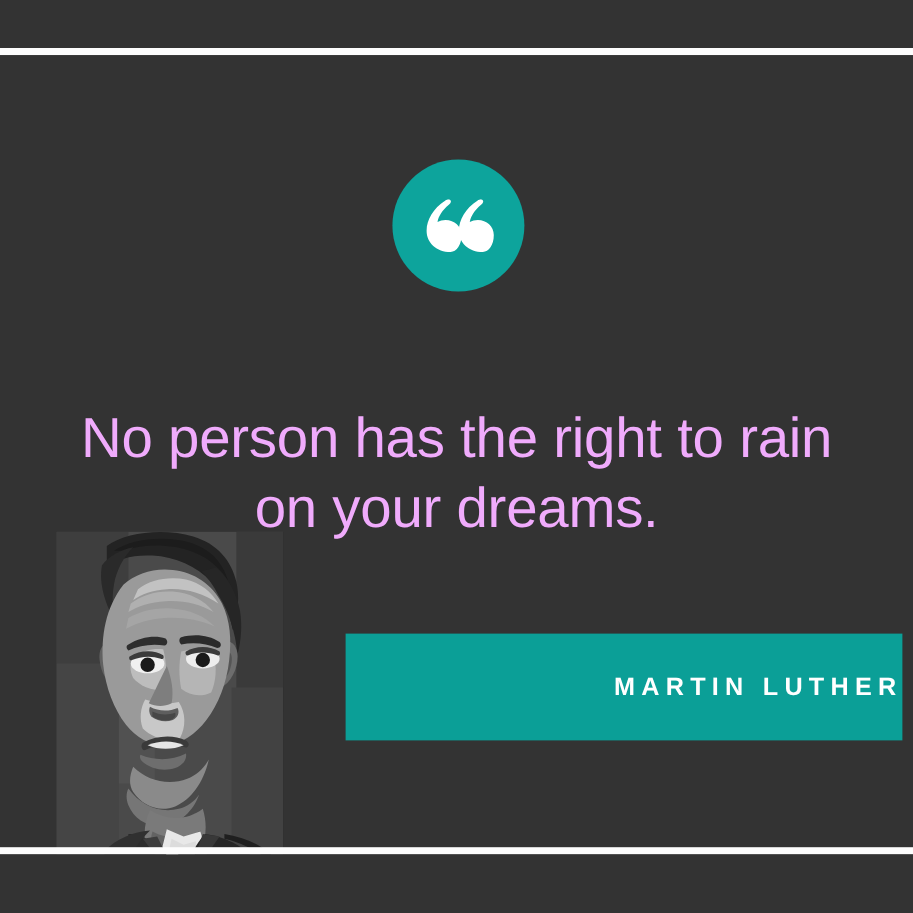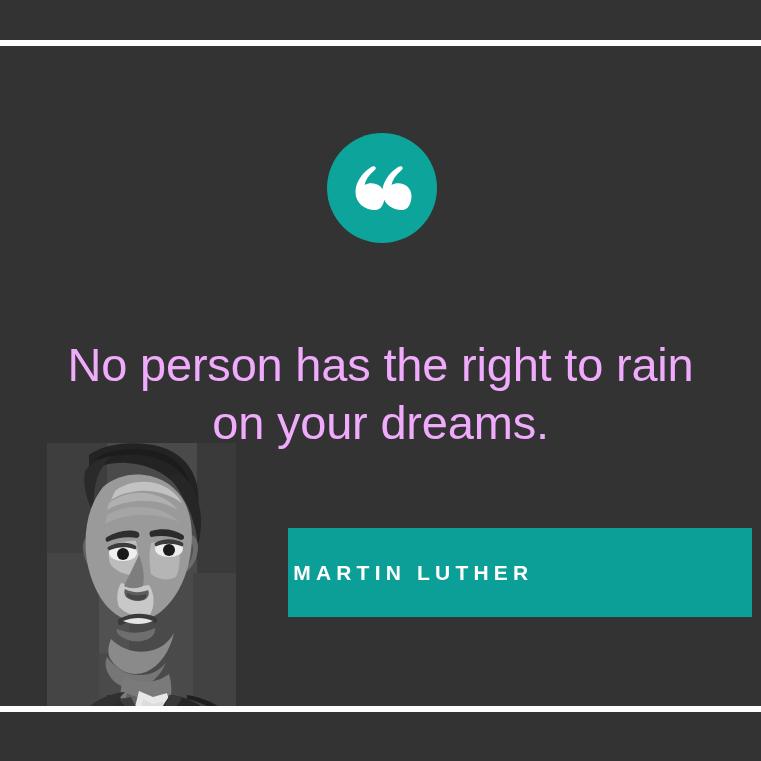--- a/index.html
+++ b/index.html
@@ -96,21 +96,21 @@
   
   .attribution {
     position: absolute;
     left: 288px;
     top: 482px;
     width: 464px;
     height: 89px;
     background: #0b9f97;
     display: flex;
     flex-direction: column;
-    align-items: flex-start;
+    align-items: flex-end;
     justify-content: center;
   }
   .attribution .line {
     color: #ffffff;
     font-size: 21px;
     font-weight: bold;
     letter-spacing: 5.2px;
     line-height: 32px;
     text-indent: 5.2px;
     white-space: nowrap;

